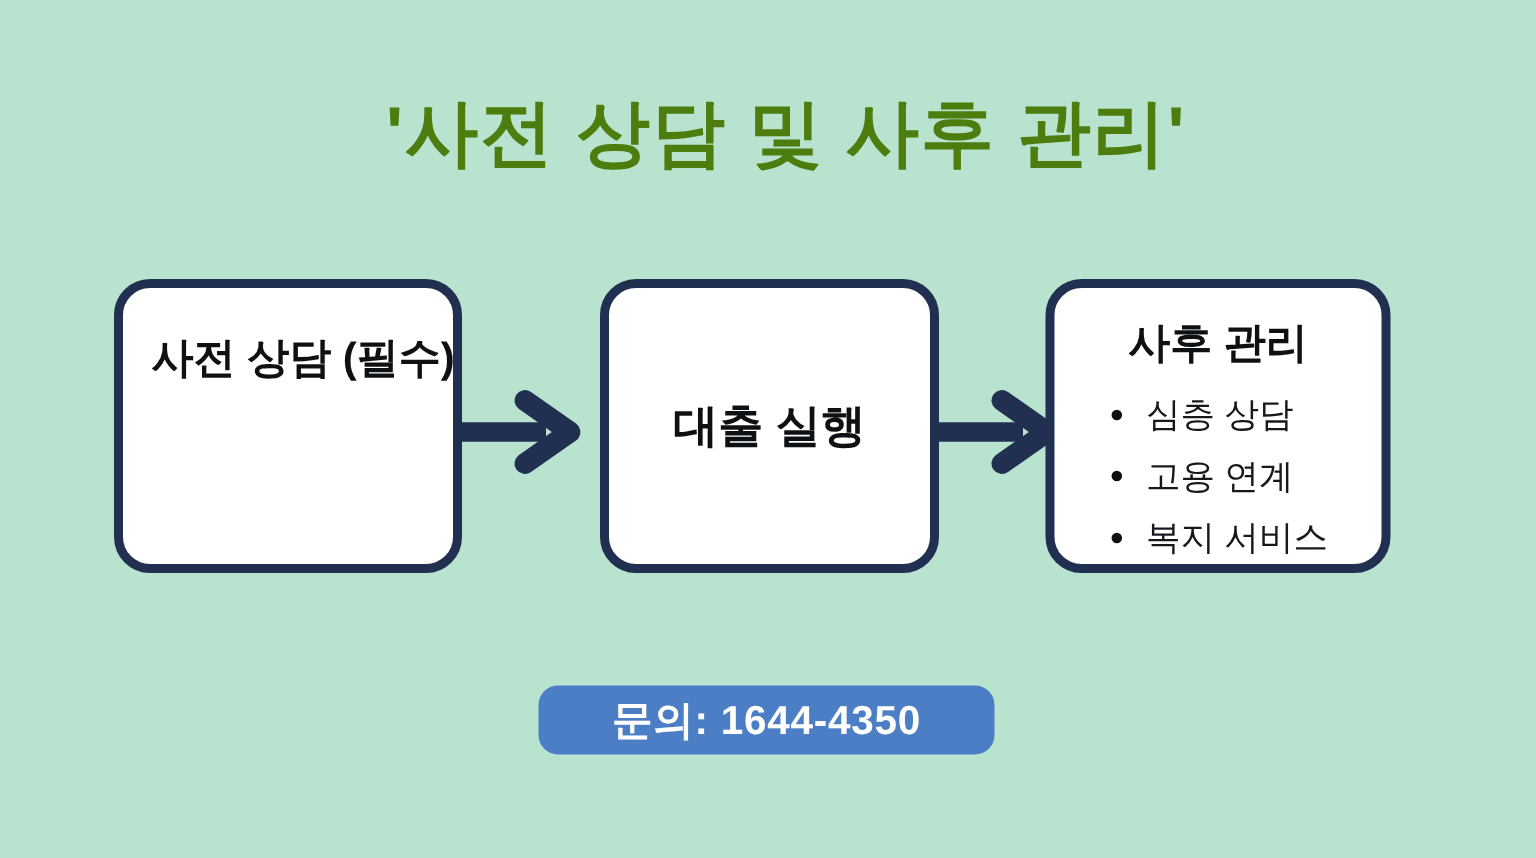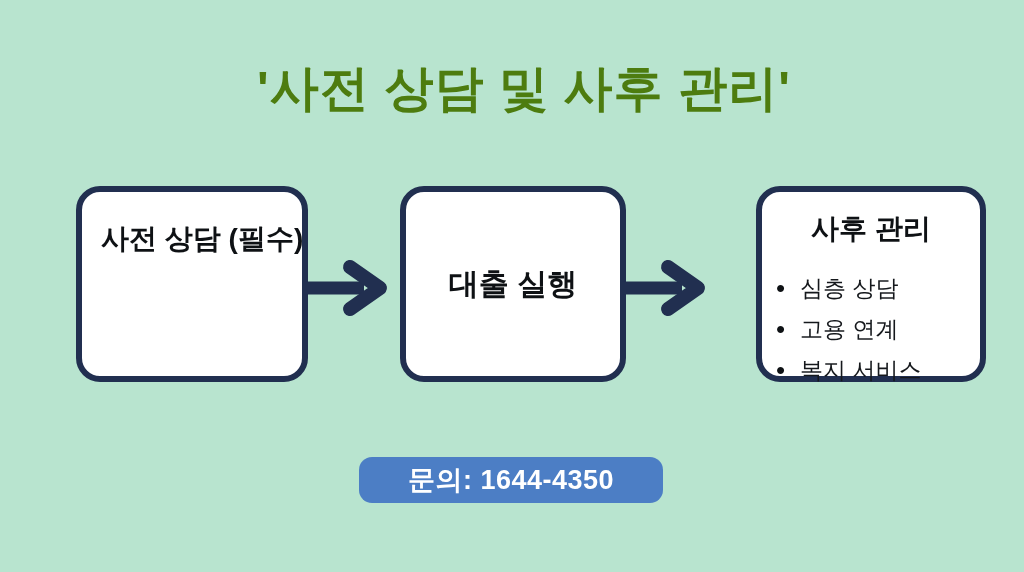--- a/index.html
+++ b/index.html
@@ -32,38 +32,38 @@
     top: 186px;
     height: 196px;
     background: #ffffff;
     border: 6px solid #212f50;
     border-radius: 24px;
     box-sizing: border-box;
     color: #15181c;
   }
   .box-pre  { left: 76px;  width: 232px; padding-left: 19px; }
   .box-mid  { left: 400px; width: 226px; display: flex; align-items: center; justify-content: center; }
-  .box-post { left: 756px; width: 230px; }
+  .box-post { left: 697px; width: 230px; }
   .box-heading {
     margin: 0;
     text-align: center;
     font-size: 28px;
     font-weight: bold;
     color: #0e1114;
     white-space: nowrap;
   }
   .box-pre .box-heading  { margin-top: 28px; }
   .box-post .box-heading { margin-top: 18px; }
   .box-mid .box-heading  { font-size: 30px; }
   .bullet-list {
     list-style: none;
     margin: 12px 0 0 0;
     padding: 0 0 0 32px;
   }
-  .box-post .bullet-list { margin-top: 20px; padding-left: 14px; }
+  .box-post .bullet-list { margin-top: 8px; padding-left: 37px; }
   .bullet-list li {
     position: relative;
     font-size: 23px;
     line-height: 40px;
     padding-left: 24px;
     color: #15181c;
     white-space: nowrap;
   }
   .box-post .bullet-list li { line-height: 41px; }
   .bullet-list li::before {

